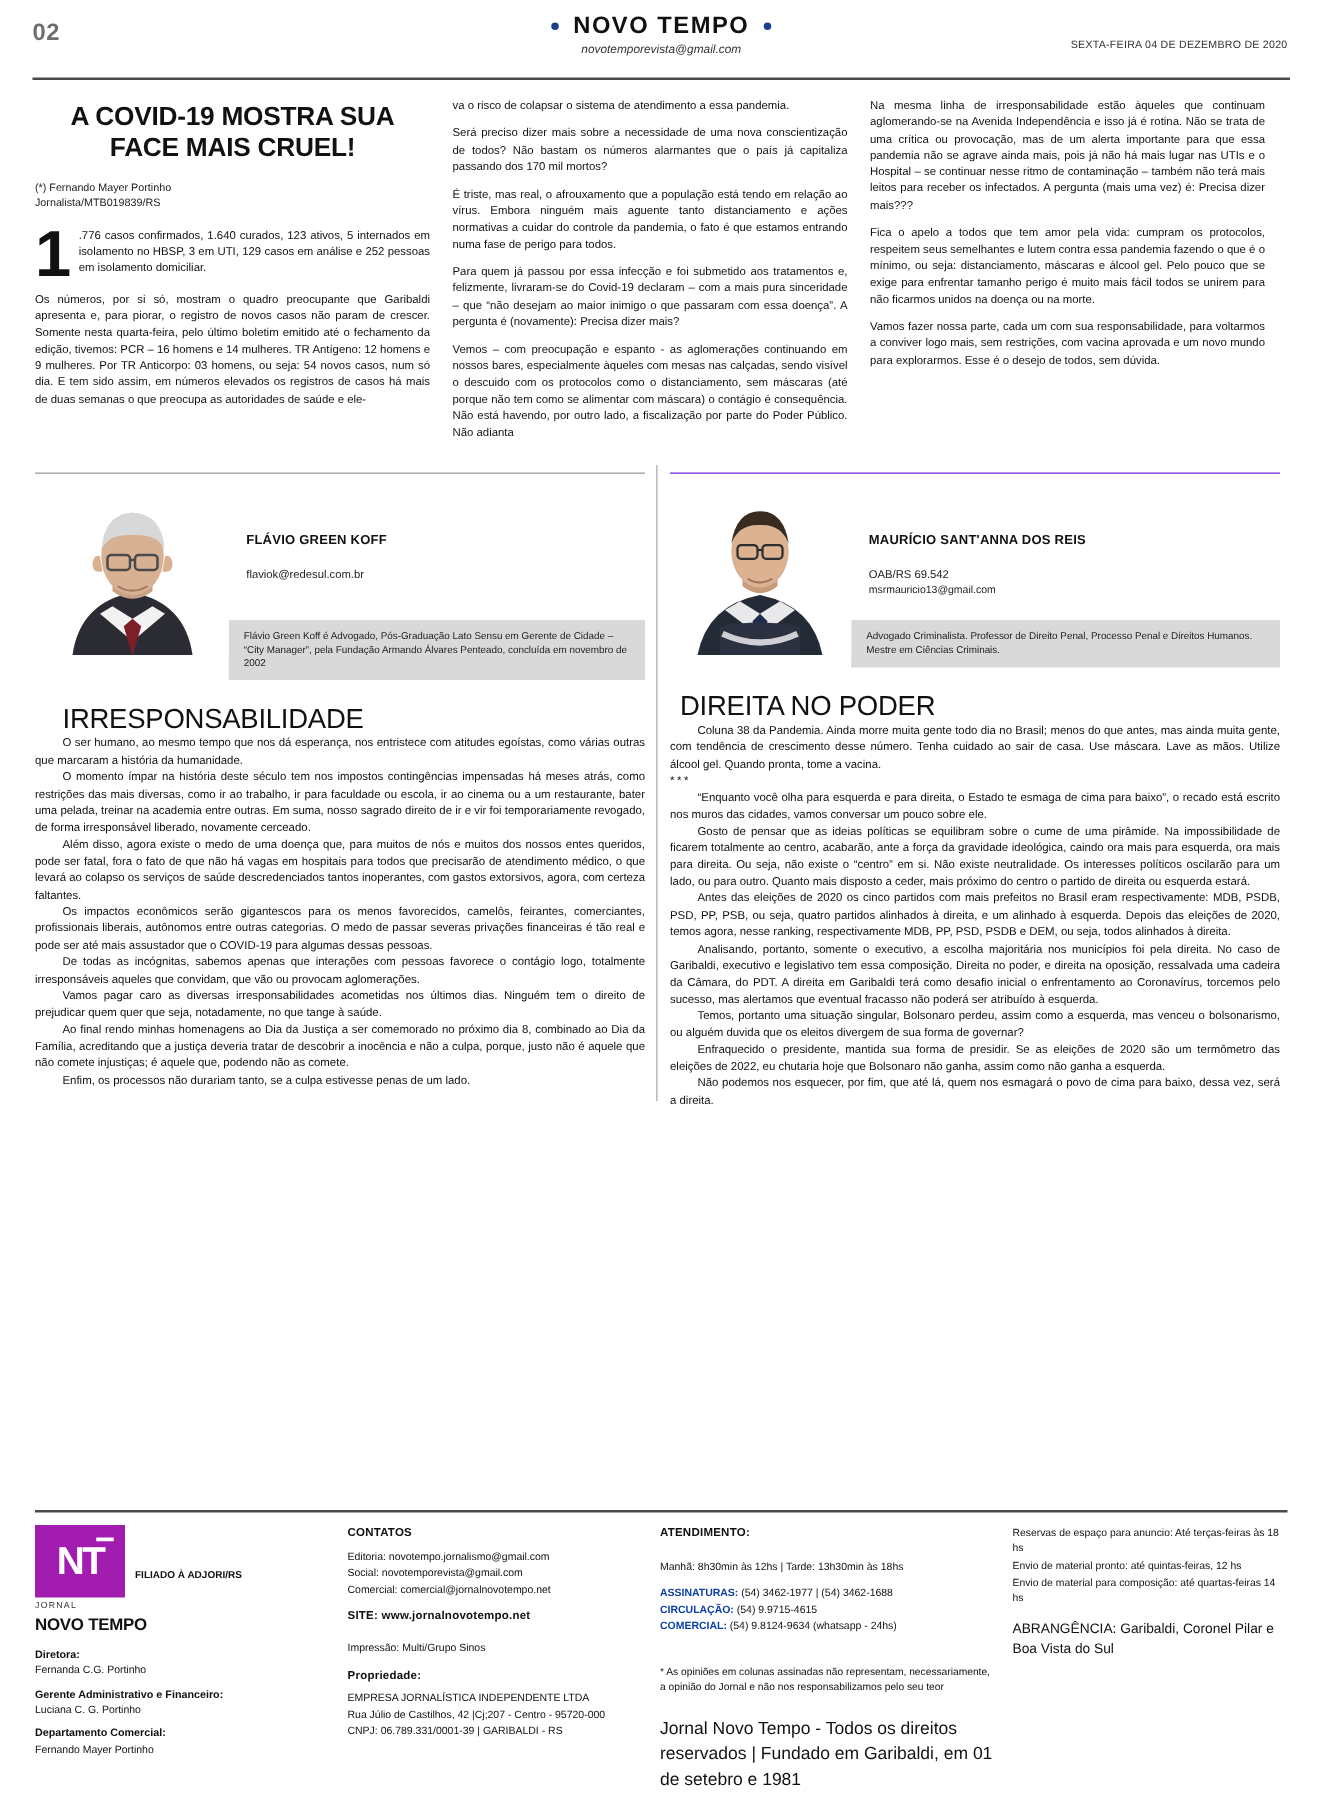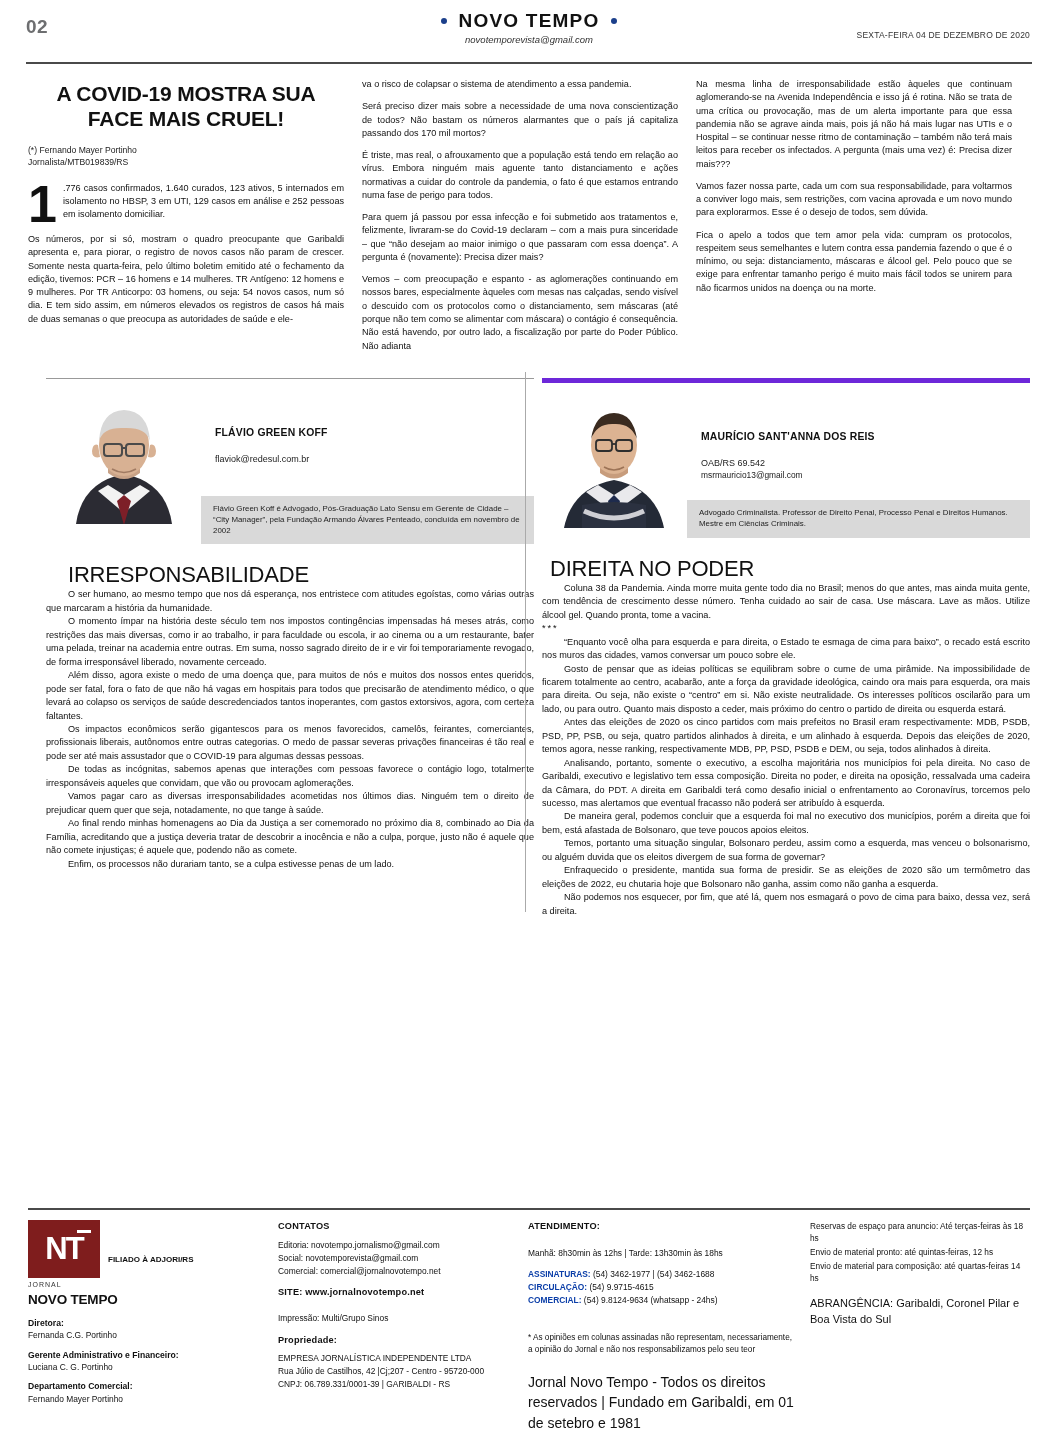--- a/index.html
+++ b/index.html
@@ -109,28 +109,27 @@
     line-height: 1.46;
     text-align: justify;
     margin: 0 0 9px 0;
     color: #111;
   }
   .spacer-12 { height: 12px; }
 
   
   .columns-area {
     display: flex;
-    gap: 8px;
+    gap: 20px;
     padding: 16px 28px 0 28px;
     position: relative;
-    justify-content: flex-end;
   }
   .colblock { width: 488px; }
   .colblock.left { border-top: 1px solid #999; padding-top: 10px; }
-  .colblock.right { border-top: 5px solid #6d28d9; padding-top: 10px; }
+  .colblock.right { border-top: 1px solid #6d28d9; padding-top: 10px; }
 
   .author-head {
     display: flex;
     gap: 0px;
     align-items: flex-start;
   }
   .portrait {
     width: 155px;
     height: 135px;
     position: relative;
@@ -220,21 +219,21 @@
     color: #111;
   }
   .f-col-logo { width: 236px; }
   .f-col-contatos { width: 236px; }
   .f-col-atend { width: 268px; }
   .f-col-right { flex: 1; }
 
   .logo-wrap { display: flex; align-items: flex-start; gap: 8px; }
   .nt-mark {
     width: 72px; height: 58px;
-    background: #7f1d1d;
+    background: #a21caf;
     color: #fff;
     font-weight: bold;
     font-size: 31px;
     letter-spacing: -2px;
     display: flex;
     align-items: center;
     justify-content: center;
     position: relative;
   }
   .nt-mark::after {
@@ -308,22 +307,22 @@
   <div class="col">
     <p class="body-p">va o risco de colapsar o sistema de atendimento a essa pandemia.</p>
     <p class="body-p">Será preciso dizer mais sobre a necessidade de uma nova conscientização de todos? Não bastam os números alarmantes que o país já capitaliza passando dos 170 mil mortos?</p>
     <p class="body-p">É triste, mas real, o afrouxamento que a população está tendo em relação ao vírus. Embora ninguém mais aguente tanto distanciamento e ações normativas a cuidar do controle da pandemia, o fato é que estamos entrando numa fase de perigo para todos.</p>
     <p class="body-p">Para quem já passou por essa infecção e foi submetido aos tratamentos e, felizmente, livraram-se do Covid-19 declaram – com a mais pura sinceridade – que “não desejam ao maior inimigo o que passaram com essa doença”. A pergunta é (novamente): Precisa dizer mais?</p>
     <p class="body-p">Vemos – com preocupação e espanto - as aglomerações continuando em nossos bares, especialmente àqueles com mesas nas calçadas, sendo visível o descuido com os protocolos como o distanciamento, sem máscaras (até porque não tem como se alimentar com máscara) o contágio é consequência. Não está havendo, por outro lado, a fiscalização por parte do Poder Público. Não adianta</p>
   </div>
 
   <div class="col">
     <p class="body-p">Na mesma linha de irresponsabilidade estão àqueles que continuam aglomerando-se na Avenida Independência e isso já é rotina. Não se trata de uma crítica ou provocação, mas de um alerta importante para que essa pandemia não se agrave ainda mais, pois já não há mais lugar nas UTIs e o Hospital – se continuar nesse ritmo de contaminação – também não terá mais leitos para receber os infectados. A pergunta (mais uma vez) é: Precisa dizer mais???</p>
+    <p class="body-p">Fica o apelo a todos que tem amor pela vida: cumpram os protocolos, respeitem seus semelhantes e lutem contra essa pandemia fazendo o que é o mínimo, ou seja: distanciamento, máscaras e álcool gel. Pelo pouco que se exige para enfrentar tamanho perigo é muito mais fácil todos se unirem para não ficarmos unidos na doença ou na morte.</p>
     <p class="body-p">Vamos fazer nossa parte, cada um com sua responsabilidade, para voltarmos a conviver logo mais, sem restrições, com vacina aprovada e um novo mundo para explorarmos. Esse é o desejo de todos, sem dúvida.</p>
-    <p class="body-p">Fica o apelo a todos que tem amor pela vida: cumpram os protocolos, respeitem seus semelhantes e lutem contra essa pandemia fazendo o que é o mínimo, ou seja: distanciamento, máscaras e álcool gel. Pelo pouco que se exige para enfrentar tamanho perigo é muito mais fácil todos se unirem para não ficarmos unidos na doença ou na morte.</p>
   </div>
 </div>
 
 <div class="columns-area">
   <div class="v-divider"></div>
 
   <div class="colblock left">
     <div class="author-head">
       <div class="portrait">
         <svg width="155" height="135" viewBox="0 0 155 135">
@@ -392,21 +391,20 @@
     </div>
     <div class="author-bio r">Advogado Criminalista. Professor de Direito Penal, Processo Penal e Direitos Humanos. Mestre em Ciências Criminais.</div>
     <div class="col-title r">DIREITA NO PODER</div>
     <div class="col-body">
       <p>Coluna 38 da Pandemia. Ainda morre muita gente todo dia no Brasil; menos do que antes, mas ainda muita gente, com tendência de crescimento desse número. Tenha cuidado ao sair de casa. Use máscara. Lave as mãos. Utilize álcool gel. Quando pronta, tome a vacina.</p>
       <p class="stars">***</p>
       <p>“Enquanto você olha para esquerda e para direita, o Estado te esmaga de cima para baixo”, o recado está escrito nos muros das cidades, vamos conversar um pouco sobre ele.</p>
       <p>Gosto de pensar que as ideias políticas se equilibram sobre o cume de uma pirâmide. Na impossibilidade de ficarem totalmente ao centro, acabarão, ante a força da gravidade ideológica, caindo ora mais para esquerda, ora mais para direita. Ou seja, não existe o “centro” em si. Não existe neutralidade. Os interesses políticos oscilarão para um lado, ou para outro. Quanto mais disposto a ceder, mais próximo do centro o partido de direita ou esquerda estará.</p>
       <p>Antes das eleições de 2020 os cinco partidos com mais prefeitos no Brasil eram respectivamente: MDB, PSDB, PSD, PP, PSB, ou seja, quatro partidos alinhados à direita, e um alinhado à esquerda. Depois das eleições de 2020, temos agora, nesse ranking, respectivamente MDB, PP, PSD, PSDB e DEM, ou seja, todos alinhados à direita.</p>
       <p>Analisando, portanto, somente o executivo, a escolha majoritária nos municípios foi pela direita. No caso de Garibaldi, executivo e legislativo tem essa composição. Direita no poder, e direita na oposição, ressalvada uma cadeira da Câmara, do PDT. A direita em Garibaldi terá como desafio inicial o enfrentamento ao Coronavírus, torcemos pelo sucesso, mas alertamos que eventual fracasso não poderá ser atribuído à esquerda.</p>
-      <p>De maneira geral, podemos concluir que a esquerda foi mal no executivo dos municípios, porém a direita que foi bem, está afastada de Bolsonaro, que teve poucos apoios eleitos.</p>
       <p>Temos, portanto uma situação singular, Bolsonaro perdeu, assim como a esquerda, mas venceu o bolsonarismo, ou alguém duvida que os eleitos divergem de sua forma de governar?</p>
       <p>Enfraquecido o presidente, mantida sua forma de presidir. Se as eleições de 2020 são um termômetro das eleições de 2022, eu chutaria hoje que Bolsonaro não ganha, assim como não ganha a esquerda.</p>
       <p>Não podemos nos esquecer, por fim, que até lá, quem nos esmagará o povo de cima para baixo, dessa vez, será a direita.</p>
     </div>
   </div>
 </div>
 
 <div class="footer">
   <div class="footer-rule"></div>
   <div class="footer-grid">

